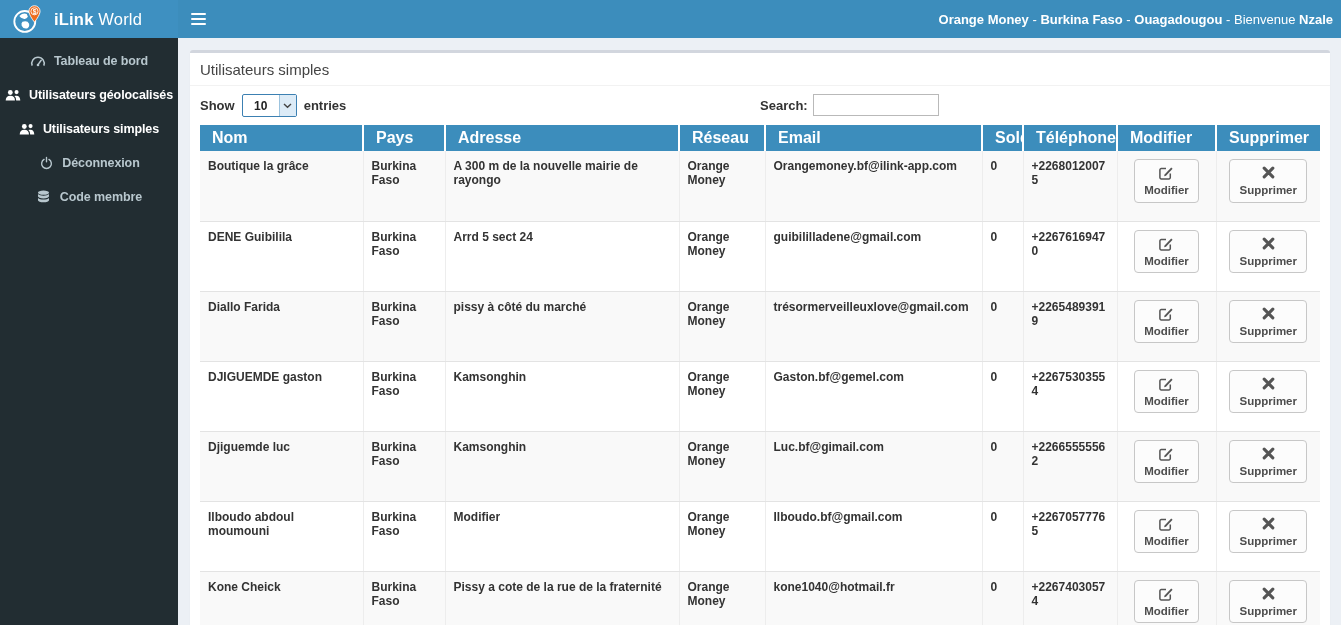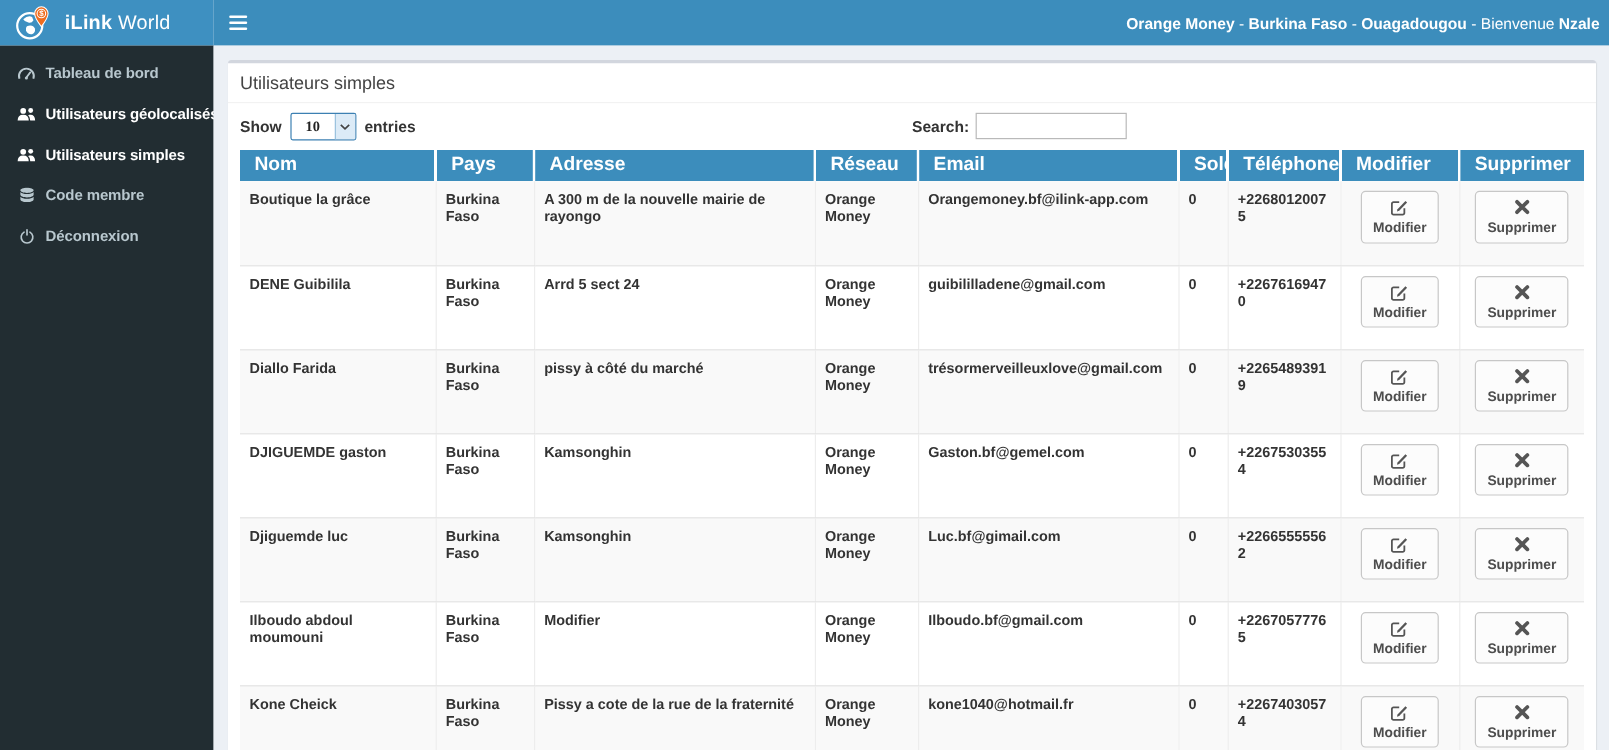--- a/index.html
+++ b/index.html
@@ -19,21 +19,21 @@
                justify-content: space-between; cursor: pointer; }
   .hamburger span { display: block; height: 2.4px; background: #fff; border-radius: 1px; }
   .nav-context { color: #fff; font-size: 13px; white-space: nowrap; }
   .nav-context .b { font-weight: 700; }
 
   
   .sidebar { position: absolute; left: 0; top: 38px; bottom: 0; width: 178px;
              background: #222d32; padding-top: 6px; }
   .side-item { display: flex; align-items: center; padding: 10px 14px; color: #b8c7ce;
                font-size: 12.5px; font-weight: 600; letter-spacing: -.1px; cursor: pointer;
-               white-space: nowrap; }
+               white-space: nowrap; justify-content: center; }
   .side-item.bright { color: #fff; }
   .side-icon { width: 16px; height: 14px; margin-right: 8px; display: inline-flex;
                align-items: center; justify-content: center; flex: 0 0 16px; }
 
   
   .main { position: absolute; left: 178px; top: 38px; right: 0; bottom: 0;
           background: #ecf0f5; overflow: hidden; }
   .box { margin: 12px 11px 0 12px; background: #fff; border-top: 3px solid #d2d6de;
          border-radius: 3px; box-shadow: 0 1px 1px rgba(0,0,0,.08); }
   .box-header { padding: 8px 10px 7px; border-bottom: 1px solid #f2f2f2; }
@@ -41,21 +41,21 @@
   .box-body { padding: 8px 10px 10px; }
 
   
   .controls { display: flex; align-items: flex-start; margin-bottom: 8px; font-size: 13px;
               font-weight: 700; color: #333; }
   .dt-length { flex: 0 0 50%; display: flex; align-items: center; }
   .dt-filter { display: flex; align-items: center; }
   .select-box { display: inline-flex; align-items: stretch; border: 1px solid #3c80b2;
                 border-radius: 2px; margin: 0 7px; height: 23px; background: #fff; cursor: pointer; }
   .select-box .val { width: 36px; display: flex; align-items: center; justify-content: center;
-                     font-size: 12px; font-weight: 700; color: #222; font-family: Liberation Serif, serif; }
+                     font-size: 12px; font-weight: 700; color: #222; }
   .select-box .chev-area { width: 17px; background: #dcebf7; border-left: 1px solid #9cc3de;
                            display: flex; align-items: center; justify-content: center; }
   .search-input { width: 126px; height: 22px; border: 1px solid #b9b9b9; margin-left: 5px;
                   font-family: inherit; font-size: 12px; padding: 0 5px; background: #fff; }
 
   
   table.dt { border-collapse: collapse; table-layout: fixed; width: 100%; }
   table.dt th { background: #3c8dbc; color: #fff; font-size: 16px; font-weight: 700;
                 text-align: left; padding: 4px 12px; height: 24px; border-right: 2px solid #fff;
                 cursor: pointer; white-space: nowrap; overflow: hidden; }
@@ -128,33 +128,33 @@
         <circle cx="6" cy="3.6" r="2.7"></circle>
           <path d="M.8 12.6 q0 -5.4 5.2 -5.4 t5.2 5.4z"></path>
         <circle cx="13" cy="3.2" r="2.3"></circle>
           <path d="M12 7.2 q5 -.6 5.2 5.4 l-4.6 0 q0 -3.6 -2 -5 z"></path>
       </svg>
     </span>
     <span>Utilisateurs simples</span>
   </div>
   <div class="side-item">
     <span class="side-icon">
+      <svg width="13" height="14" viewBox="0 0 16 16" xmlns="http://www.w3.org/2000/svg">
+        <path fill="none" stroke="currentColor" stroke-width="1.7" stroke-linecap="round" d="M5 3.6 a6 6 0 1 0 6 0 M8 1.3 v5.2"></path>
+      </svg>
+    </span>
+    <span>Déconnexion</span>
+  </div>
+  <div class="side-item">
+    <span class="side-icon">
       <svg width="13" height="14" viewBox="0 0 14 16" xmlns="http://www.w3.org/2000/svg" fill="currentColor">
         <path d="M7 .5C3.4.5.7 1.6.7 3s2.7 2.5 6.3 2.5S13.3 4.4 13.3 3 10.6.5 7 .5zM.7 4.6v2.6c0 1.4 2.7 2.5 6.3 2.5s6.3-1.1 6.3-2.5V4.6C12 5.9 9.7 6.5 7 6.5S2 5.9.7 4.6zm0 4.4v2.6c0 1.4 2.7 2.5 6.3 2.5s6.3-1.1 6.3-2.5V9c-1.3 1.3-3.6 1.9-6.3 1.9S2 10.3.7 9z"></path>
       </svg>
     </span>
     <span>Code membre</span>
-  </div>
-  <div class="side-item">
-    <span class="side-icon">
-      <svg width="13" height="14" viewBox="0 0 16 16" xmlns="http://www.w3.org/2000/svg">
-        <path fill="none" stroke="currentColor" stroke-width="1.7" stroke-linecap="round" d="M5 3.6 a6 6 0 1 0 6 0 M8 1.3 v5.2"></path>
-      </svg>
-    </span>
-    <span>Déconnexion</span>
   </div>
 </aside>
 
 <div class="main">
   <div class="box">
     <div class="box-header">
       <div class="box-title">Utilisateurs simples</div>
     </div>
     <div class="box-body">
       <div class="controls">

